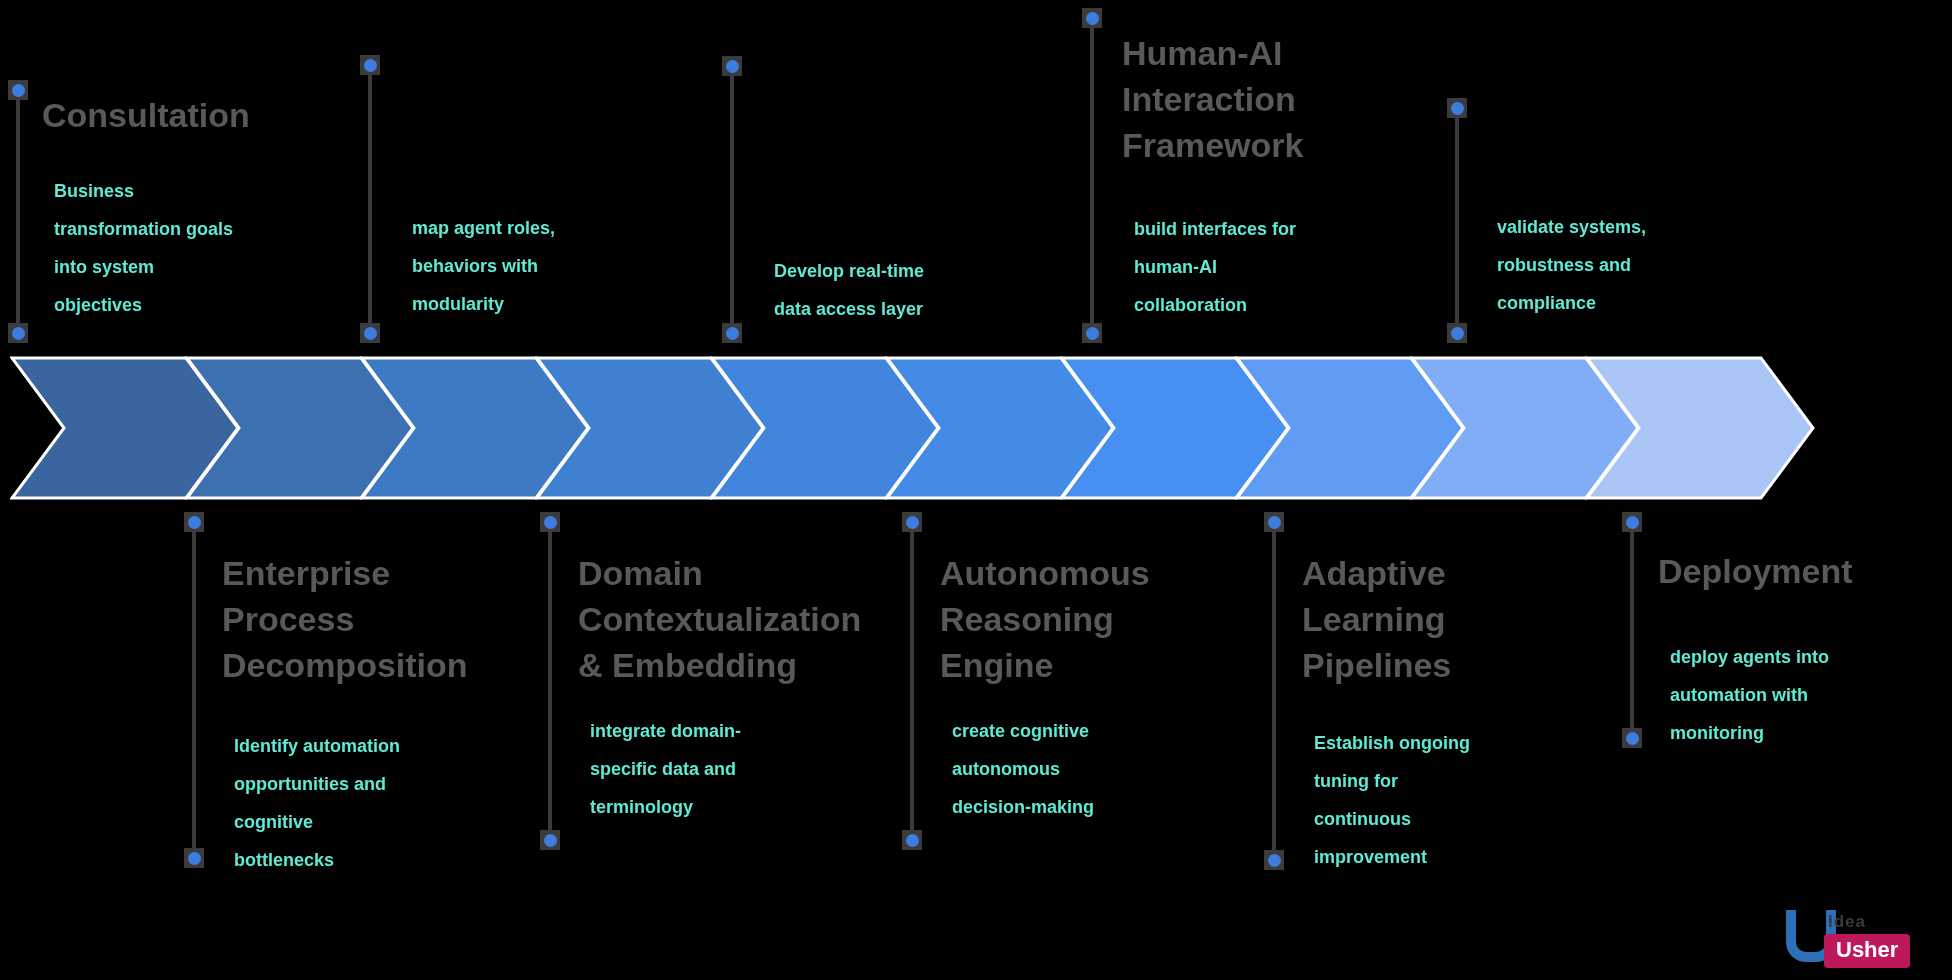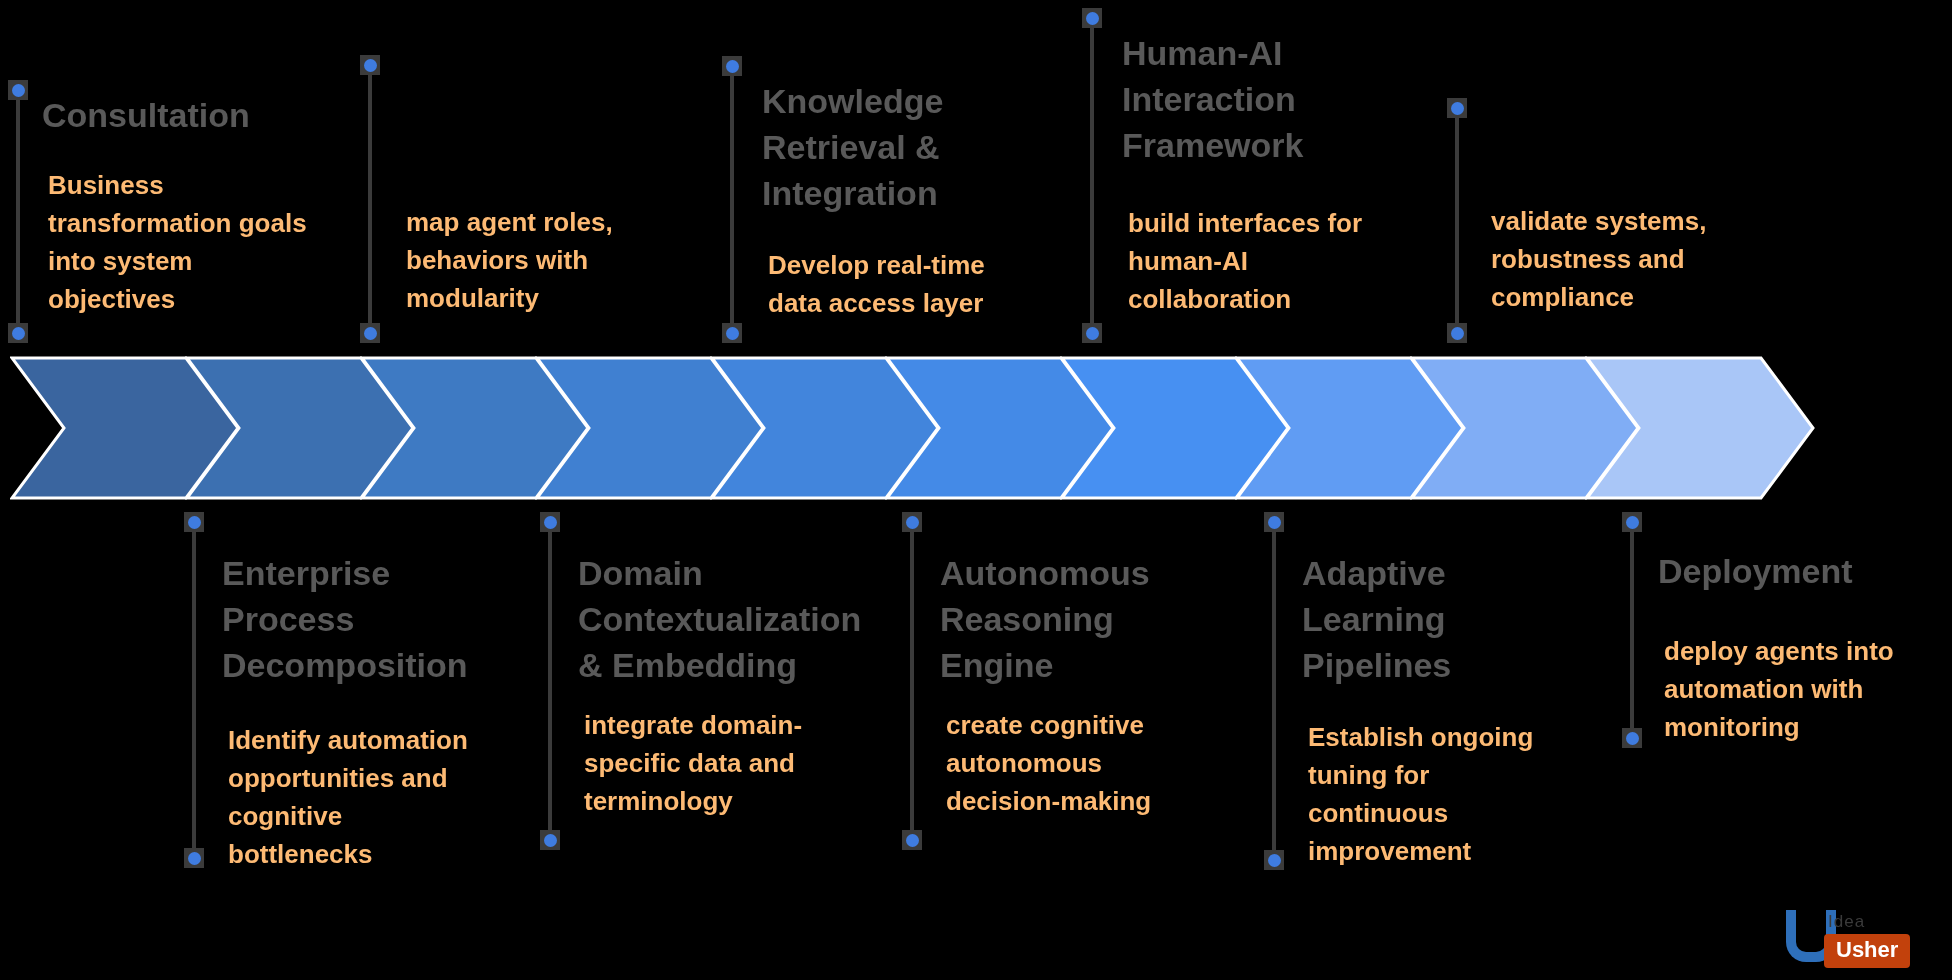--- a/index.html
+++ b/index.html
@@ -16,36 +16,36 @@
   .dot.top{top:0;transform:translate(-50%,-50%);}
   .dot.bot{bottom:0;transform:translate(-50%,50%);}
   .dot::after{content:'';width:13px;height:13px;border-radius:50%;background:#3f7ce0;}
   
   .step-text{position:absolute;width:310px;}
   .step-title{
     font-size:34px;font-weight:700;color:#595959;line-height:46px;
     white-space:pre-line;margin:0 0 18px 0;
   }
   .step-desc{
-    font-size:26px;font-weight:600;color:#fdba74;line-height:38px;
-    white-space:pre-line;margin:6px;
+    font-size:18px;font-weight:600;color:#5eead4;line-height:38px;
+    white-space:pre-line;margin:12px;
   }
   .step-desc.abs{position:absolute;left:0;}
   
   #logo{position:absolute;right:8px;bottom:4px;width:160px;height:72px;}
   #logo .u-glyph{
     position:absolute;left:2px;top:6px;width:30px;height:42px;
     border:10px solid #2e6fba;border-top:none;border-radius:0 0 20px 20px;
   }
   #logo .idea-word{
-    position:absolute;left:44px;top:8px;font-size:17px;font-weight:400;
+    position:absolute;left:44px;top:8px;font-size:17px;font-weight:700;
     color:#3a3a3a;letter-spacing:1px;
   }
   #logo .usher-pill{
-    position:absolute;left:40px;top:30px;background:#c2410c;color:#fff;
+    position:absolute;left:40px;top:30px;background:#be185d;color:#fff;
     font-size:22px;font-weight:700;padding:3px 12px 5px 12px;border-radius:4px;
   }
 </style>
 </head>
 <body>
 
 <div id="canvas">
 
   <svg class="chevron" style="left:10px" viewBox="0 0 230 144">
       <polygon points="2,2 176,2 228,72 176,142 2,142 54,72" stroke="#fff" stroke-width="3" style="fill: rgb(58, 101, 159);"></polygon>
@@ -126,23 +126,20 @@
 transformation goals
 into system
 objectives</p>
   </div>
   <div class="step-text" style="left:400px;top:78px">
     <p class="step-desc abs" style="top:119px">map agent roles,
 behaviors with
 modularity</p>
   </div>
   <div class="step-text" style="left:762px;top:78px">
-    <h2 class="step-title">Knowledge
-Retrieval &amp;
-Integration</h2>
     <p class="step-desc abs" style="top:162px">Develop real-time
 data access layer</p>
   </div>
   <div class="step-text" style="left:1122px;top:30px">
     <h2 class="step-title">Human-AI
 Interaction
 Framework</h2>
     <p class="step-desc abs" style="top:168px">build interfaces for
 human-AI
 collaboration</p>

